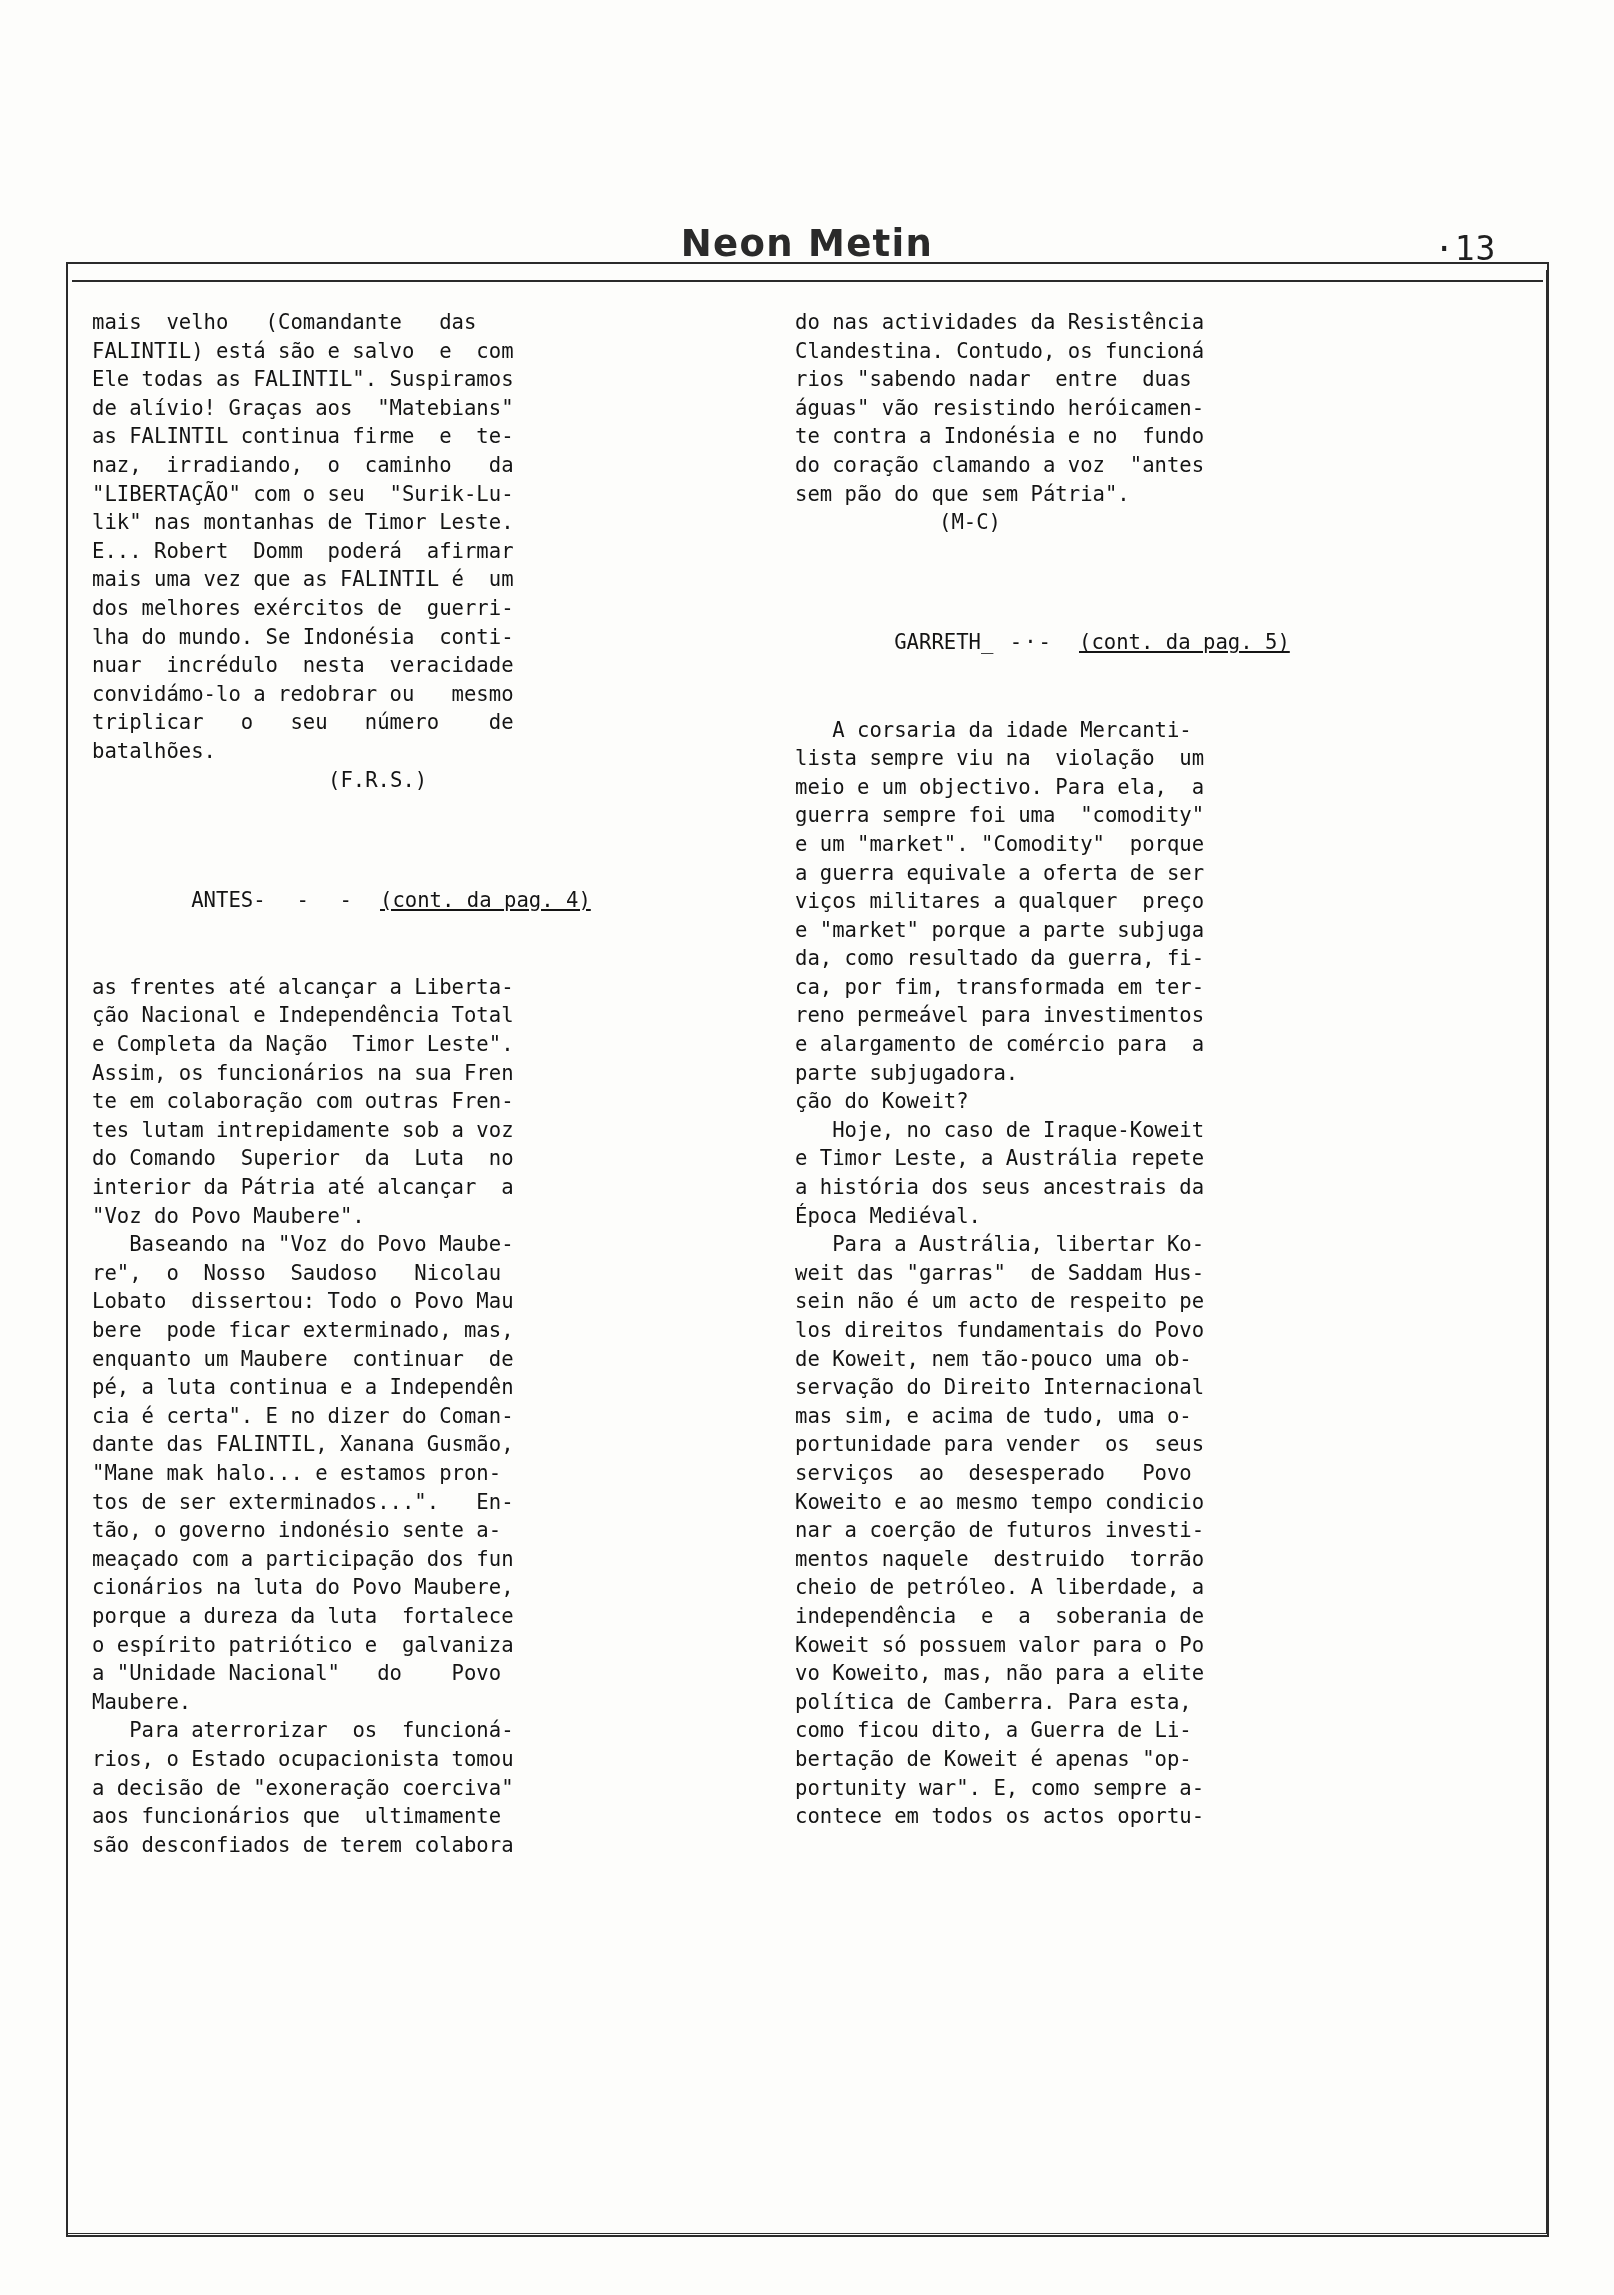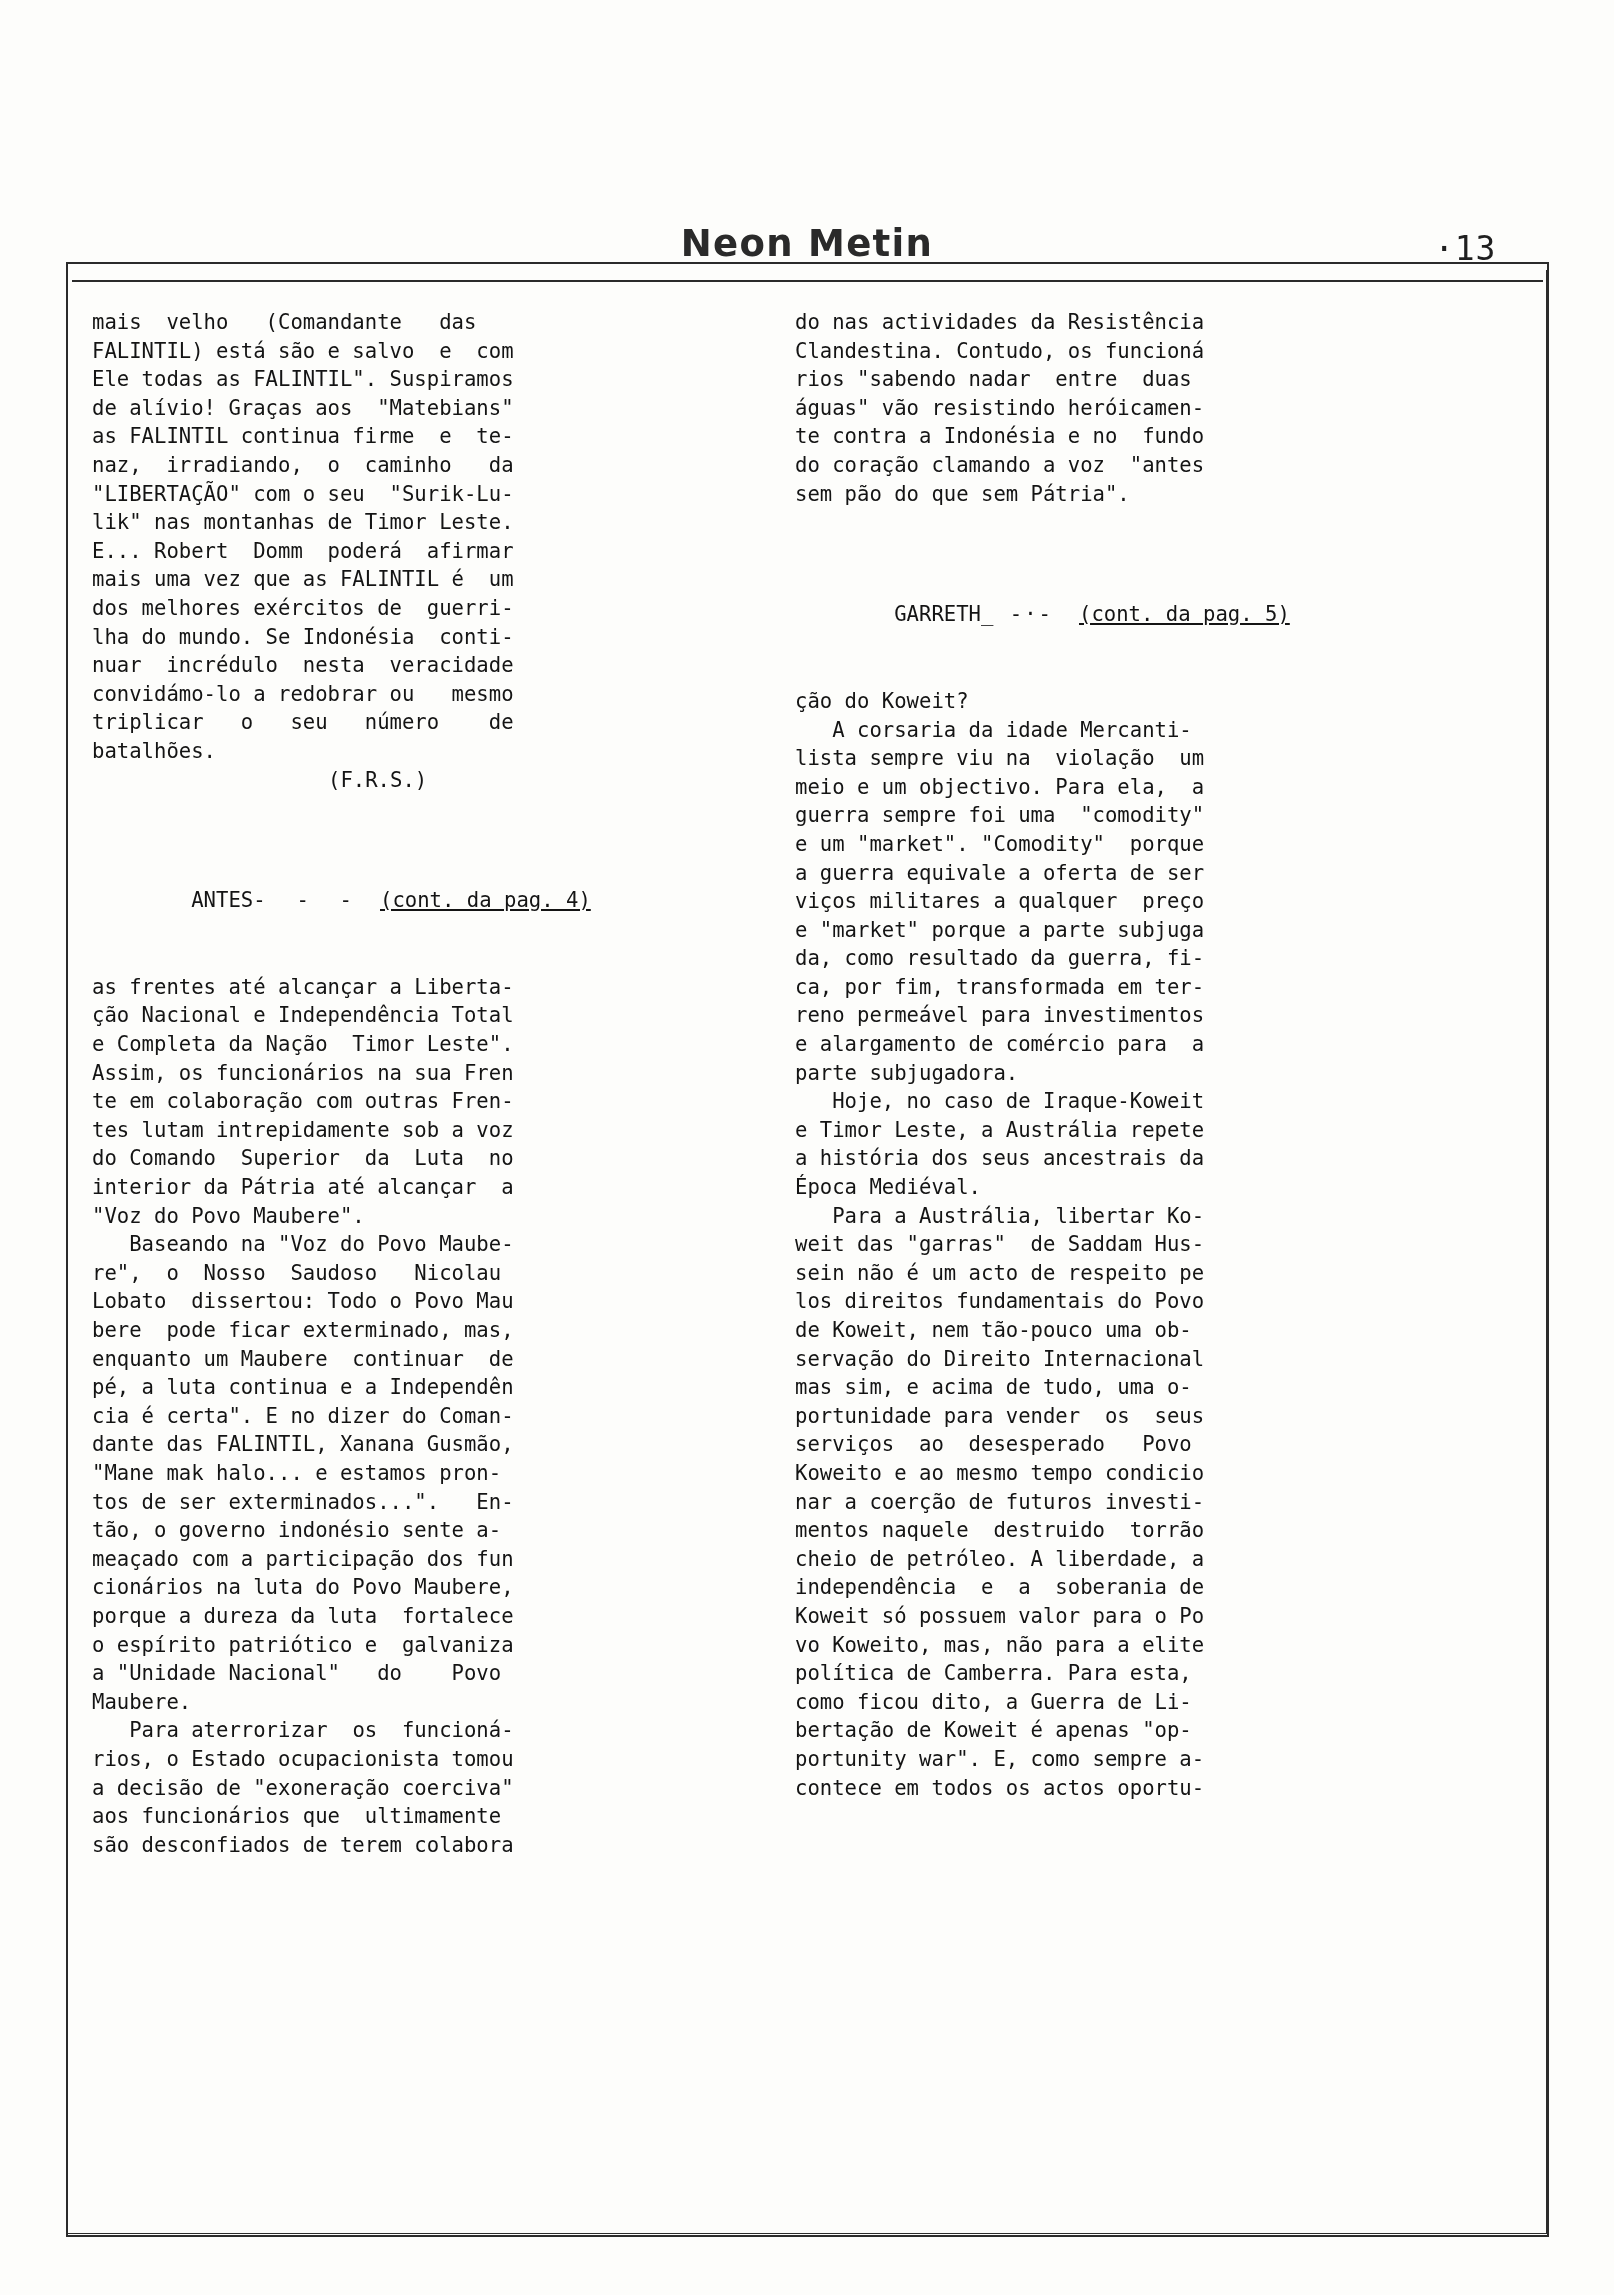--- a/index.html
+++ b/index.html
@@ -202,43 +202,44 @@
     </div>
 
     <div class="col">
       <div class="para">do nas actividades da Resistência
 Clandestina. Contudo, os funcioná
 rios "sabendo nadar  entre  duas
 águas" vão resistindo heróicamen-
 te contra a Indonésia e no  fundo
 do coração clamando a voz  "antes
 sem pão do que sem Pátria".</div>
+      <div class="sig small-indent">(M-C)</div>
 
       <div class="gap-lg"></div>
 
       <div class="cont-head">
         <span>GARRETH</span><span class="dashes">_ -·-</span><span class="ref">(cont. da pag. 5)</span>
       </div>
 
       <div class="gap-md"></div>
 
-      <div class="para">ção do Koweit?</div>
       <div class="para">   A corsaria da idade Mercanti-
 lista sempre viu na  violação  um
 meio e um objectivo. Para ela,  a
 guerra sempre foi uma  "comodity"
 e um "market". "Comodity"  porque
 a guerra equivale a oferta de ser
 viços militares a qualquer  preço
 e "market" porque a parte subjuga
 da, como resultado da guerra, fi-
 ca, por fim, transformada em ter-
 reno permeável para investimentos
 e alargamento de comércio para  a
 parte subjugadora.</div>
+      <div class="para">ção do Koweit?</div>
       <div class="para">   Hoje, no caso de Iraque-Koweit
 e Timor Leste, a Austrália repete
 a história dos seus ancestrais da
 Época Mediéval.</div>
       <div class="para">   Para a Austrália, libertar Ko-
 weit das "garras"  de Saddam Hus-
 sein não é um acto de respeito pe
 los direitos fundamentais do Povo
 de Koweit, nem tão-pouco uma ob-
 servação do Direito Internacional

